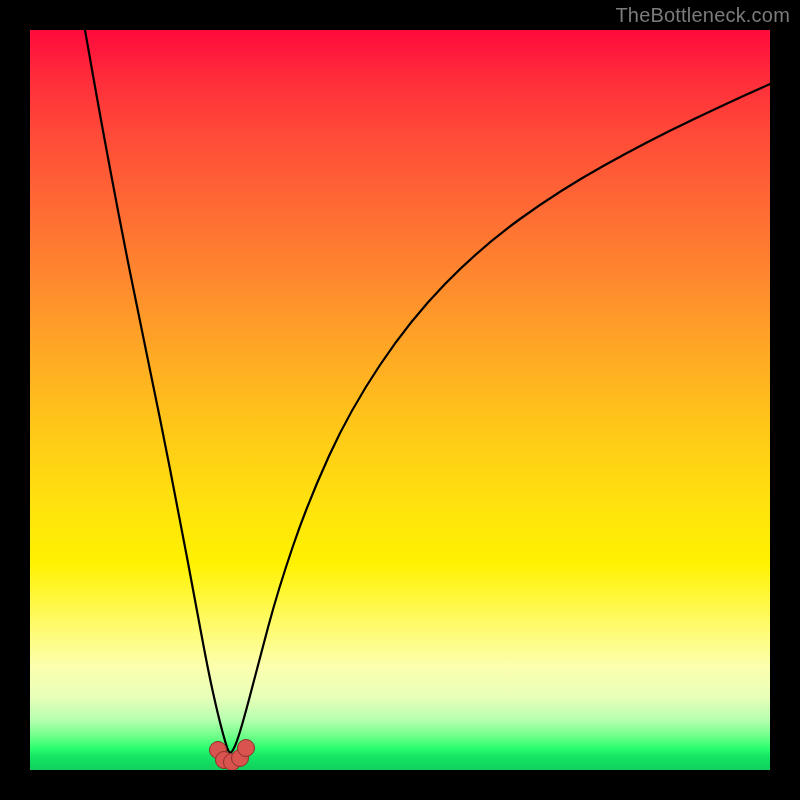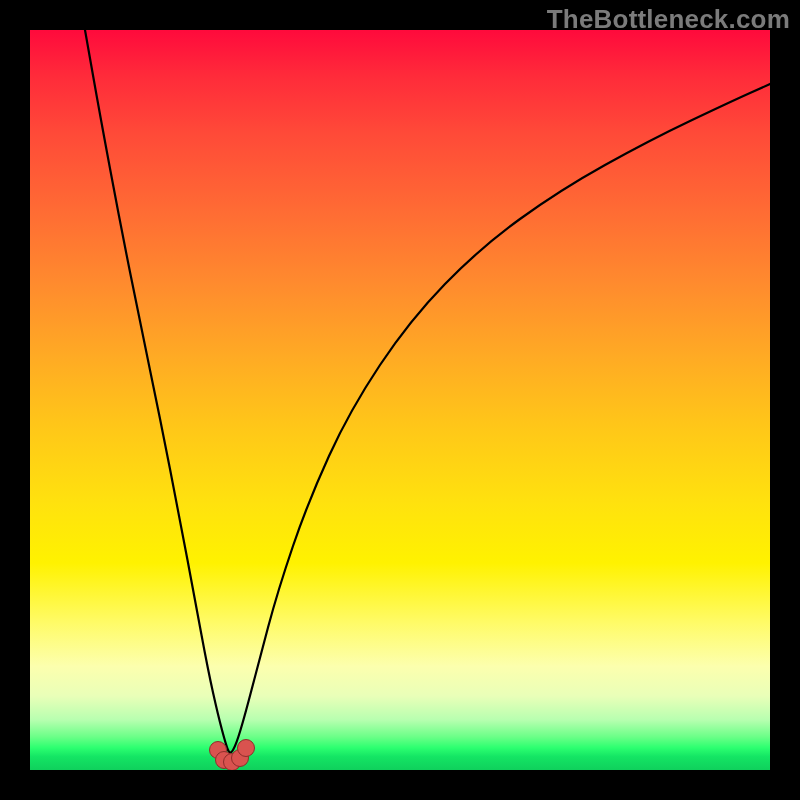--- a/index.html
+++ b/index.html
@@ -51,24 +51,23 @@
     top: 0;
     width: 740px;
     height: 740px;
     display: block;
   }
   #watermark {
     position: absolute;
     top: 4px;
     right: 10px;
     color: #7b7b7b;
-    font-size: 26px;
+    font-size: 20px;
     letter-spacing: 0.2px;
     user-select: none;
-    font-weight: bold;
   }
 </style>
 </head>
 <body>
 
 <div id="frame">
 
   <div id="watermark">TheBottleneck.com</div>
 
   <div id="plot-area">

